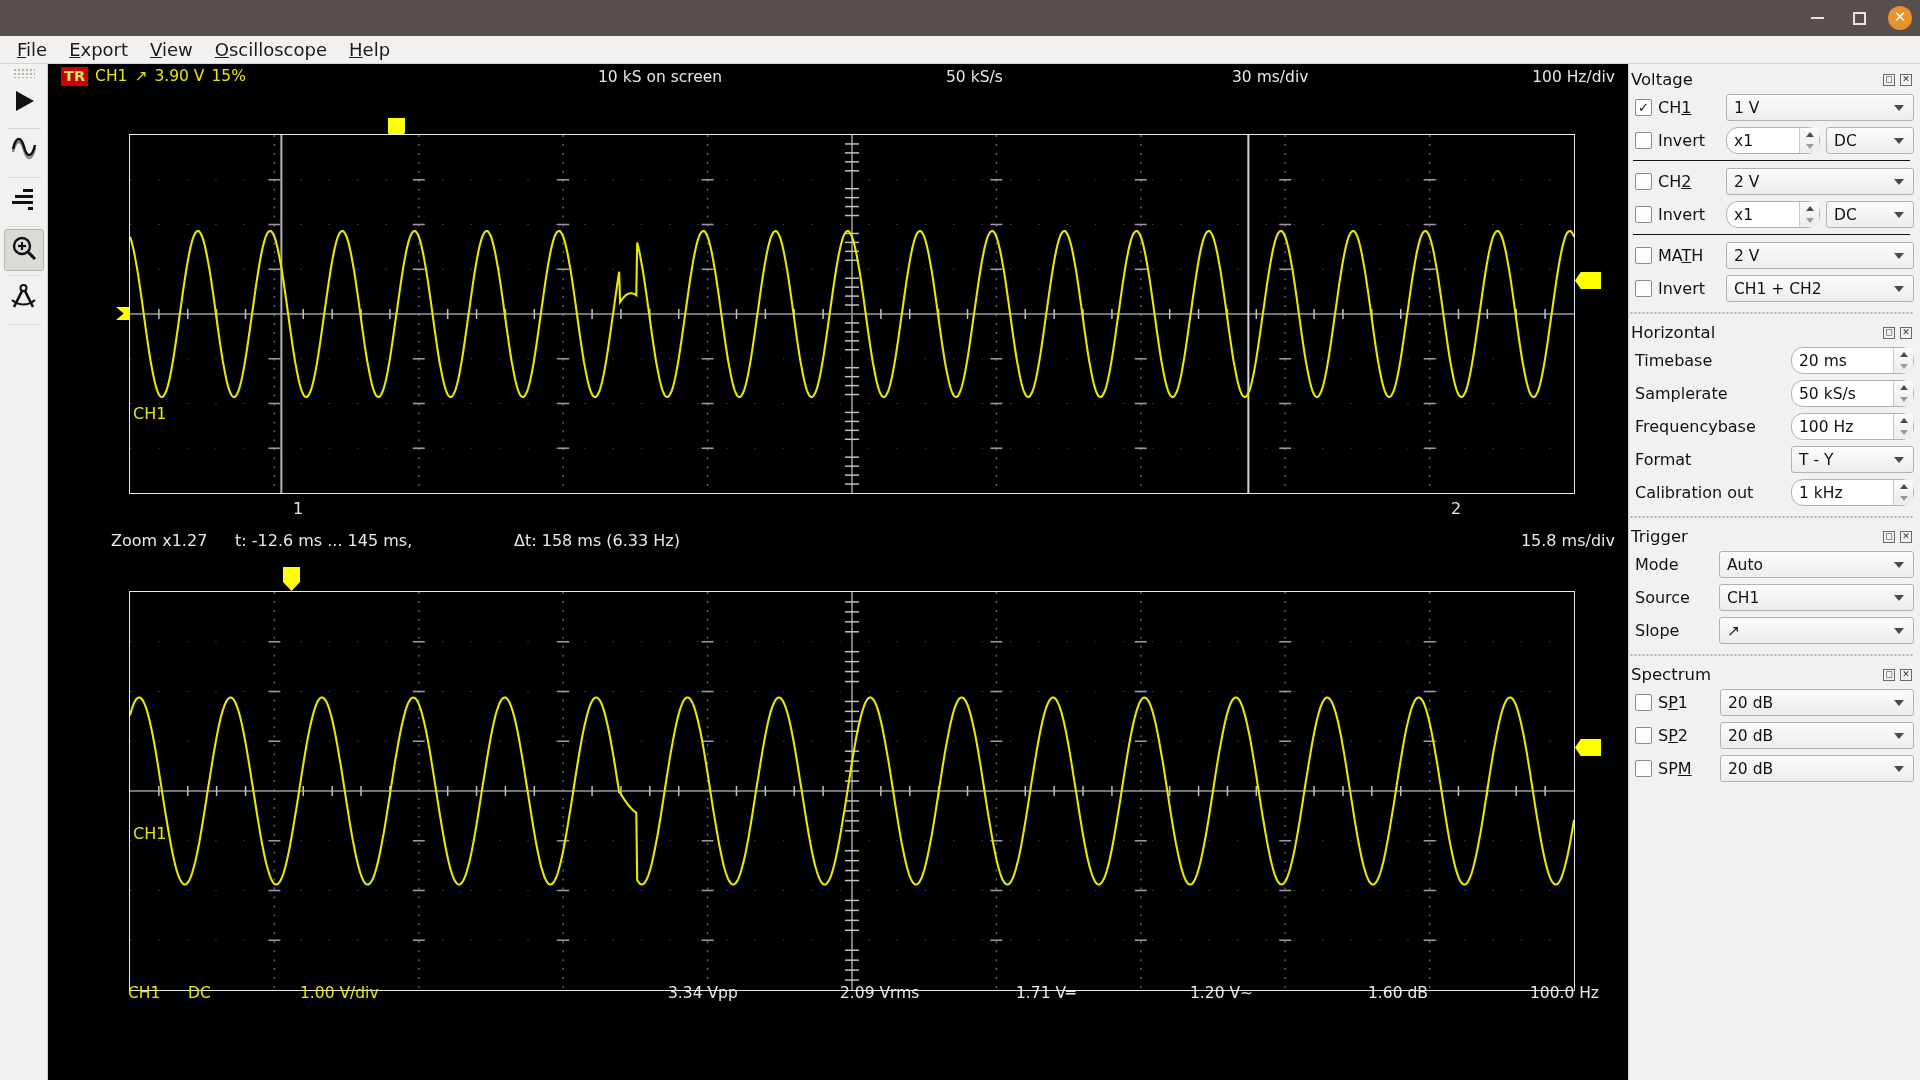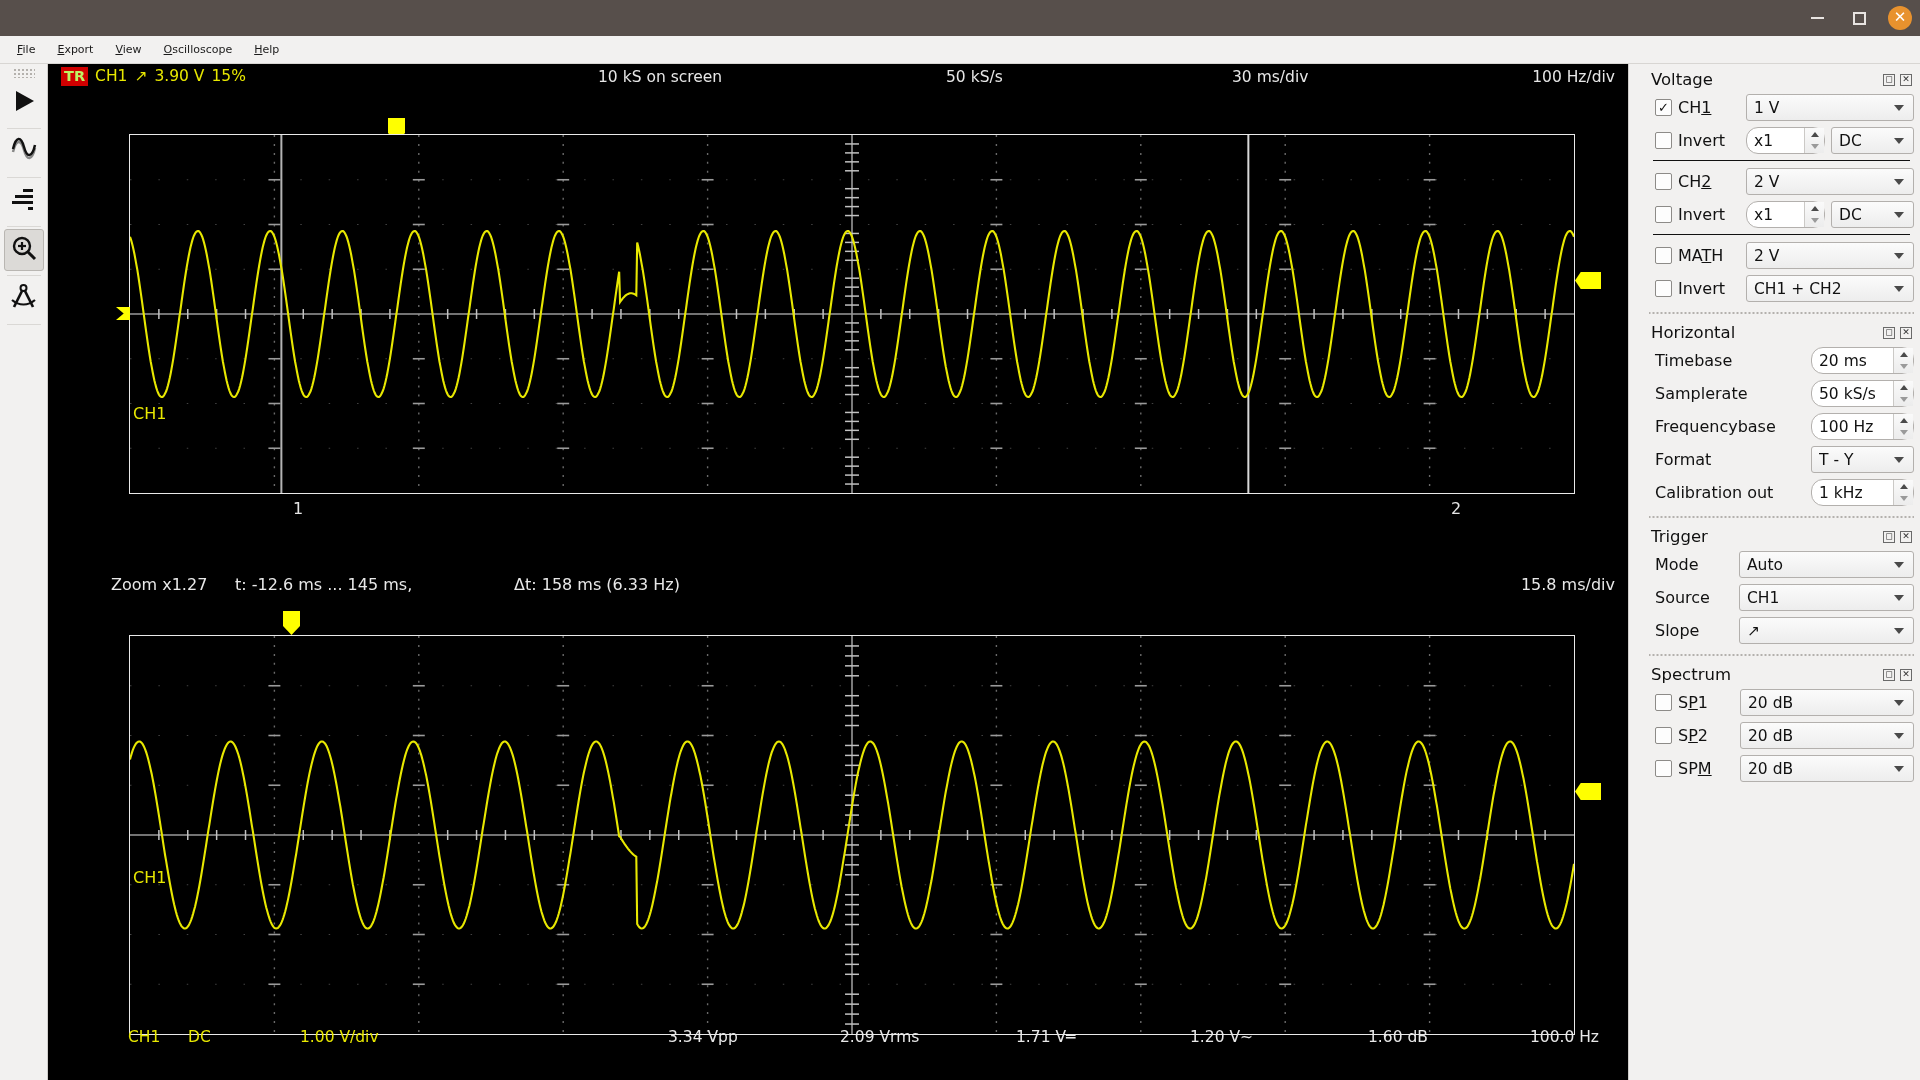--- a/index.html
+++ b/index.html
@@ -33,21 +33,21 @@
      color: #fff; font-size: 15px; font-weight: 300; line-height: 1; padding-bottom:2px;}
 
   
   #menubar {
     height: 28px; width: 100%;
     background: #f2f1f0;
     border-bottom: 1px solid #d8d6d3;
     display: flex; align-items: center; padding-left: 6px;
   }
   .menu-item {
-    font-size: 11px; color: #1b1b1b; padding: 3px 11px;
+    font-size: 18px; color: #1b1b1b; padding: 3px 11px;
     white-space: nowrap;
   }
   .menu-item u { text-decoration: underline; }
 
   
   #main { display: flex; width: 1920px; height: 1016px; background:#f2f1f0;}
 
   
   #toolbar {
     width: 48px; background: #f2f1f0;
@@ -90,27 +90,27 @@
     position: absolute; width: 26px; height: 17px; background: #ffff00;
     clip-path: polygon(100% 0, 100% 100%, 22% 100%, 0 50%, 22% 0);
   }
   .trigpos-marker {
     position: absolute; width: 17px; height: 24px; background: #ffff00;
     clip-path: polygon(0 0, 100% 0, 100% 62%, 50% 100%, 0 62%);
   }
   .ch-label { position: absolute; color: #e8e800; font-size: 16px; }
   .cursor-num { position: absolute; color: #e4e4e4; font-size: 16px; }
 
-  .zoom-row { height: 30px; position: relative; color: #e8e8e8; font-size: 16px; margin-top: 44px; }
+  .zoom-row { height: 30px; position: relative; color: #e8e8e8; font-size: 16px; }
   .meas-row { height: 34px; position: relative; font-size: 15.5px; }
   .meas-row .m { position: absolute; top: 5px; color: #e8e8e8; }
   .meas-row .my { position: absolute; top: 5px; color: #e8e800; }
 
   
-  #dock { width: 292px; background: #f2f1f0; padding: 0 6px 0 20px;
+  #dock { width: 292px; background: #f2f1f0; padding: 0 6px 0 0;
      border-left: 1px solid #cfcdca; }
   .dock-title {
     display: flex; align-items: center; font-size: 16.5px; color: #101010;
     padding: 6px 2px 5px 2px;
   }
   .dock-title .t { flex: 1; }
   .dock-icons { display: flex; gap: 5px; color: #555; font-size: 11px; }
   .dk-ico { width: 12px; height: 12px; border: 1px solid #6a6a6a;
      display: flex; align-items: center; justify-content: center;
      font-size: 9px; line-height: 1; color: #333; }

